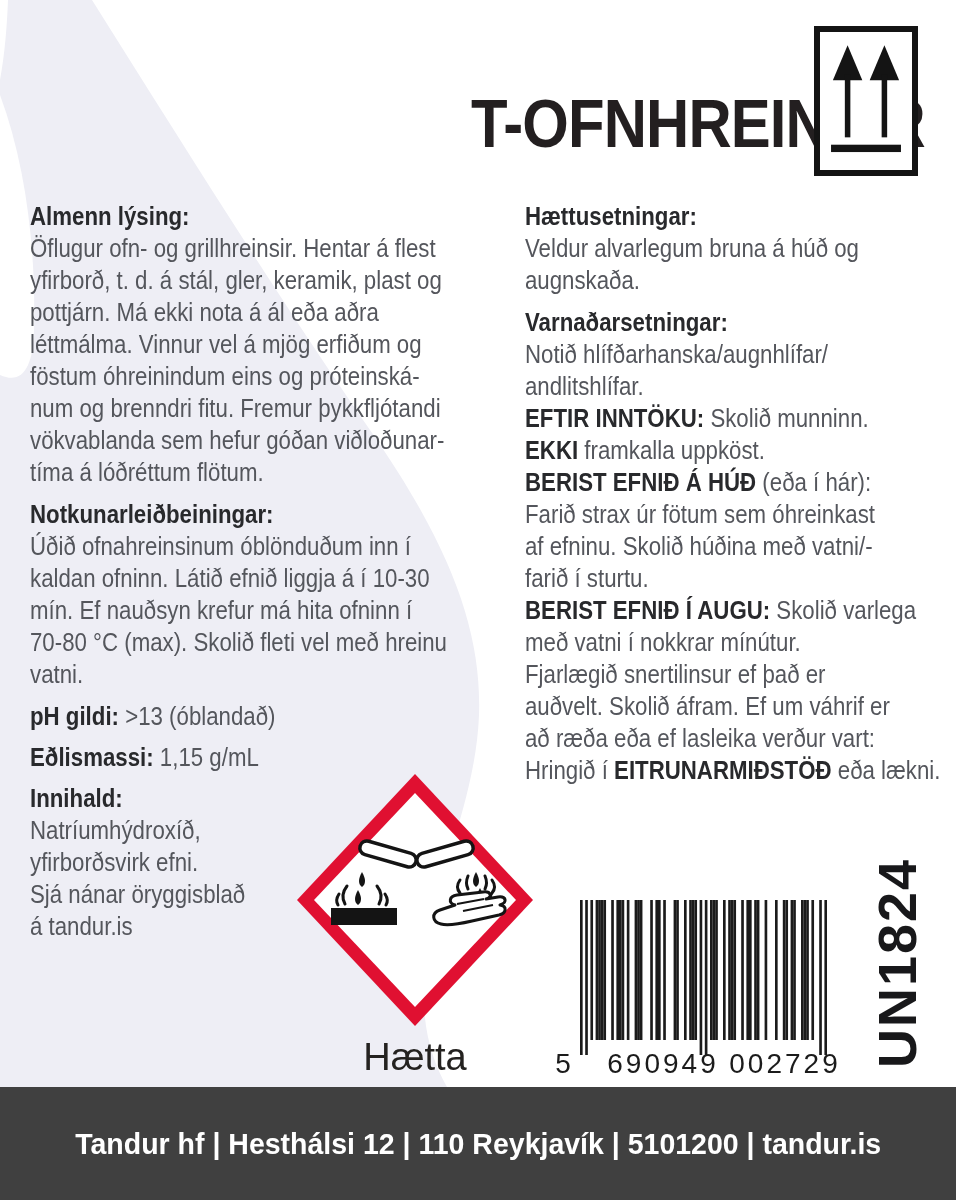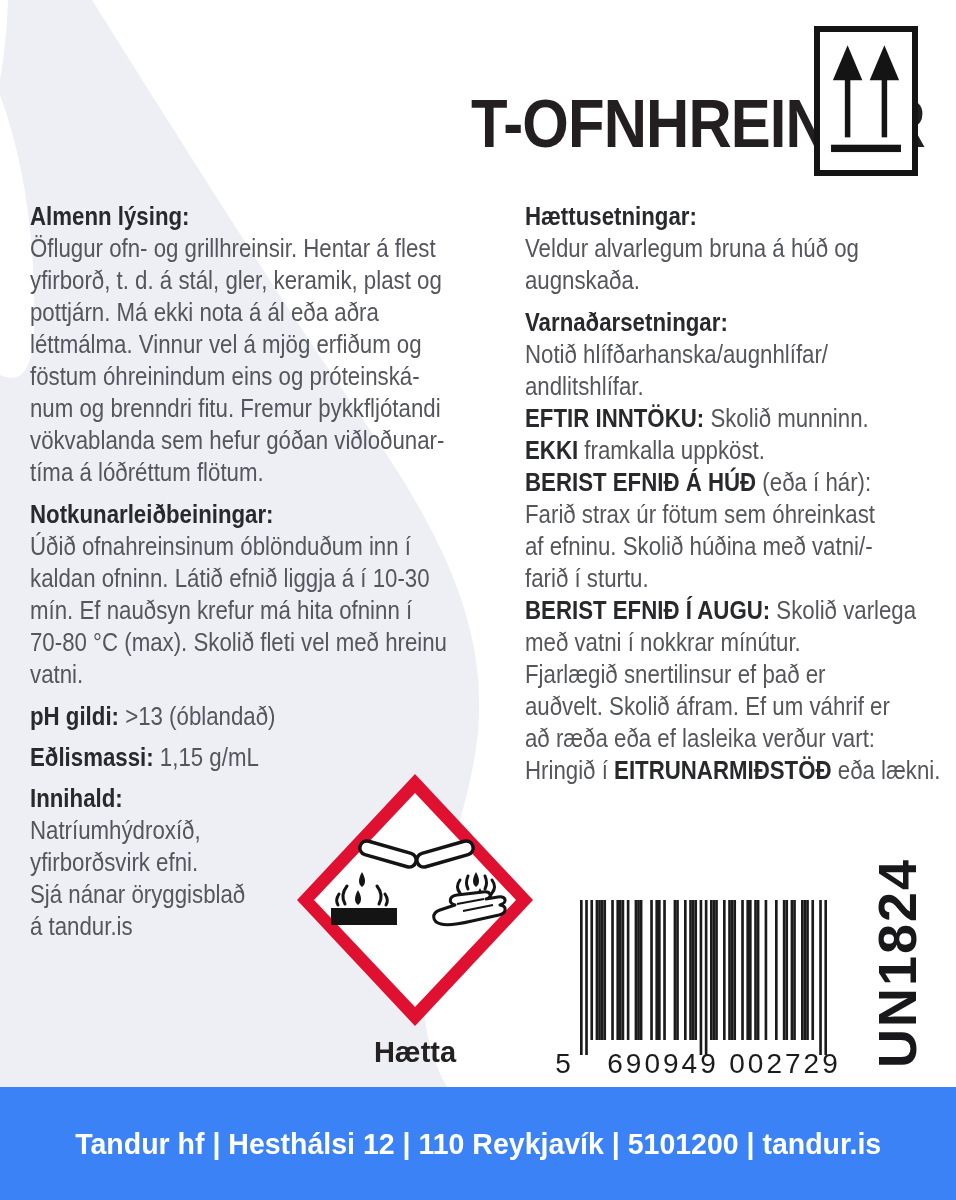--- a/index.html
+++ b/index.html
@@ -30,39 +30,39 @@
   .col p, .col h2 { font-size:25px; line-height:32px; }
   h2.sec { color:#28292c; font-weight:700; }
   .body { white-space:pre-line; margin-bottom:10px; }
   .kv { margin-bottom:9px; }
   .kv .k { color:#28292c; font-weight:700; }
   .b { color:#28292c; font-weight:700; }
 
   .diamond-wrap { position:absolute; left:295px; top:772px; width:240px; height:256px; }
   .signal-word {
     position:absolute; left:295px; top:1036px; width:240px; text-align:center;
-    font-size:29px; font-weight:700; color:#242220;
+    font-size:38px; font-weight:400; color:#242220;
   }
 
   .bars { position:absolute; left:580px; top:900px; }
   .bcd { position:absolute; top:1048px; font-size:28px; color:#1b1b1b; text-align:center; }
   .bcd-first { left:548px; width:30px; }
   .bcd-left  { left:586px; width:112px; letter-spacing:3px;margin-left:21px; }
   .bcd-right { left:728px; width:114px; letter-spacing:3px;text-align:center; }
 
   .un {
     position:absolute; left:866px; top:848px; height:220px;
     writing-mode:vertical-rl; transform:rotate(180deg);
     font-size:54px; font-weight:700; color:#18181a; letter-spacing:2px;
     white-space:nowrap;
   }
 
   .footer {
     position:absolute; left:0; top:1087px; width:956px; height:113px;
-    background:#3b82f6; display:flex; align-items:center; justify-content:center;
+    background:#404040; display:flex; align-items:center; justify-content:center;
   }
   .footer .txt { color:#ffffff; font-weight:700; font-size:30px; letter-spacing:0; transform:scaleX(0.95); }
 </style>
 </head>
 <body>
 
 <div class="page">
 
   <svg class="bg-svg" viewBox="0 0 956 1200" xmlns="http://www.w3.org/2000/svg" aria-hidden="true">
     <path fill="#EEEEF5" d="M8,0 L92,0 C180,140 280,300 370,430 C450,545 482,630 479,715

